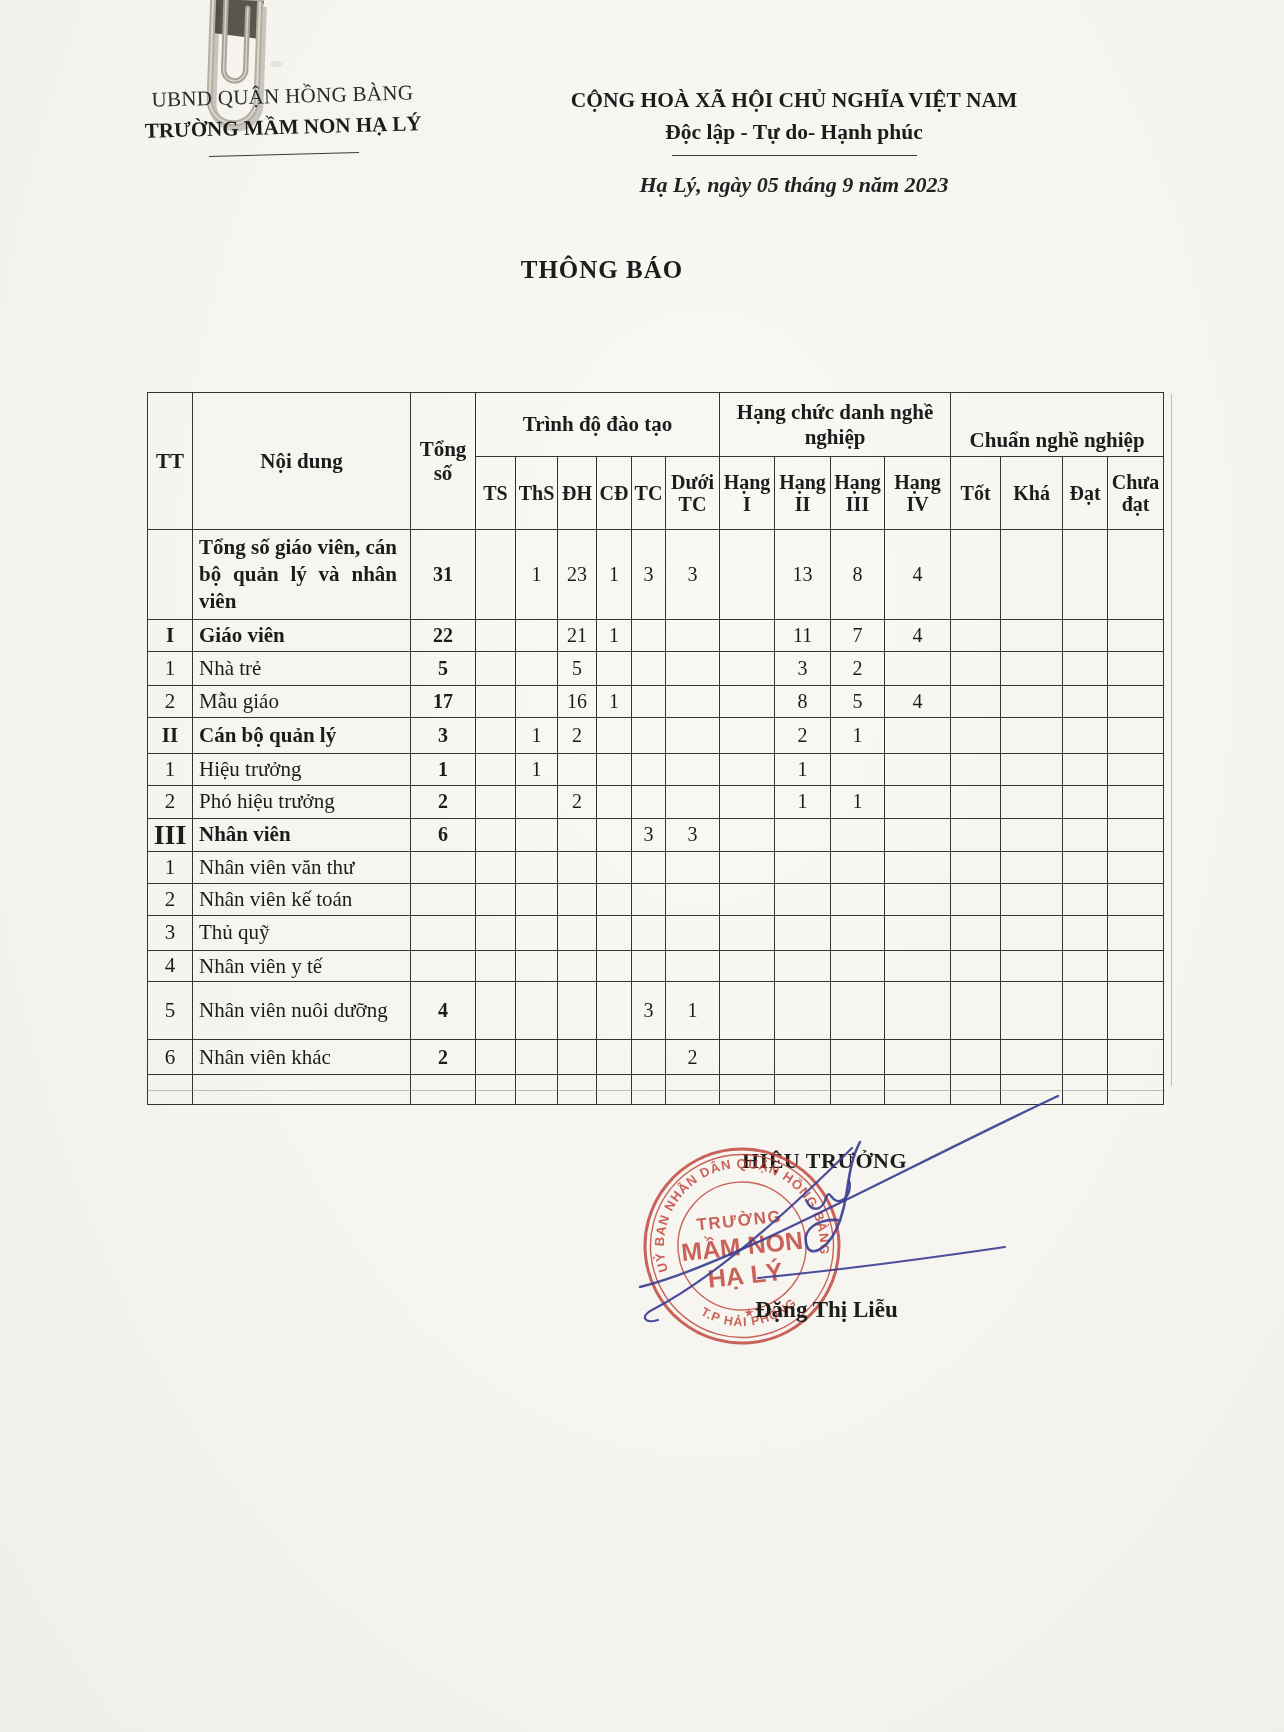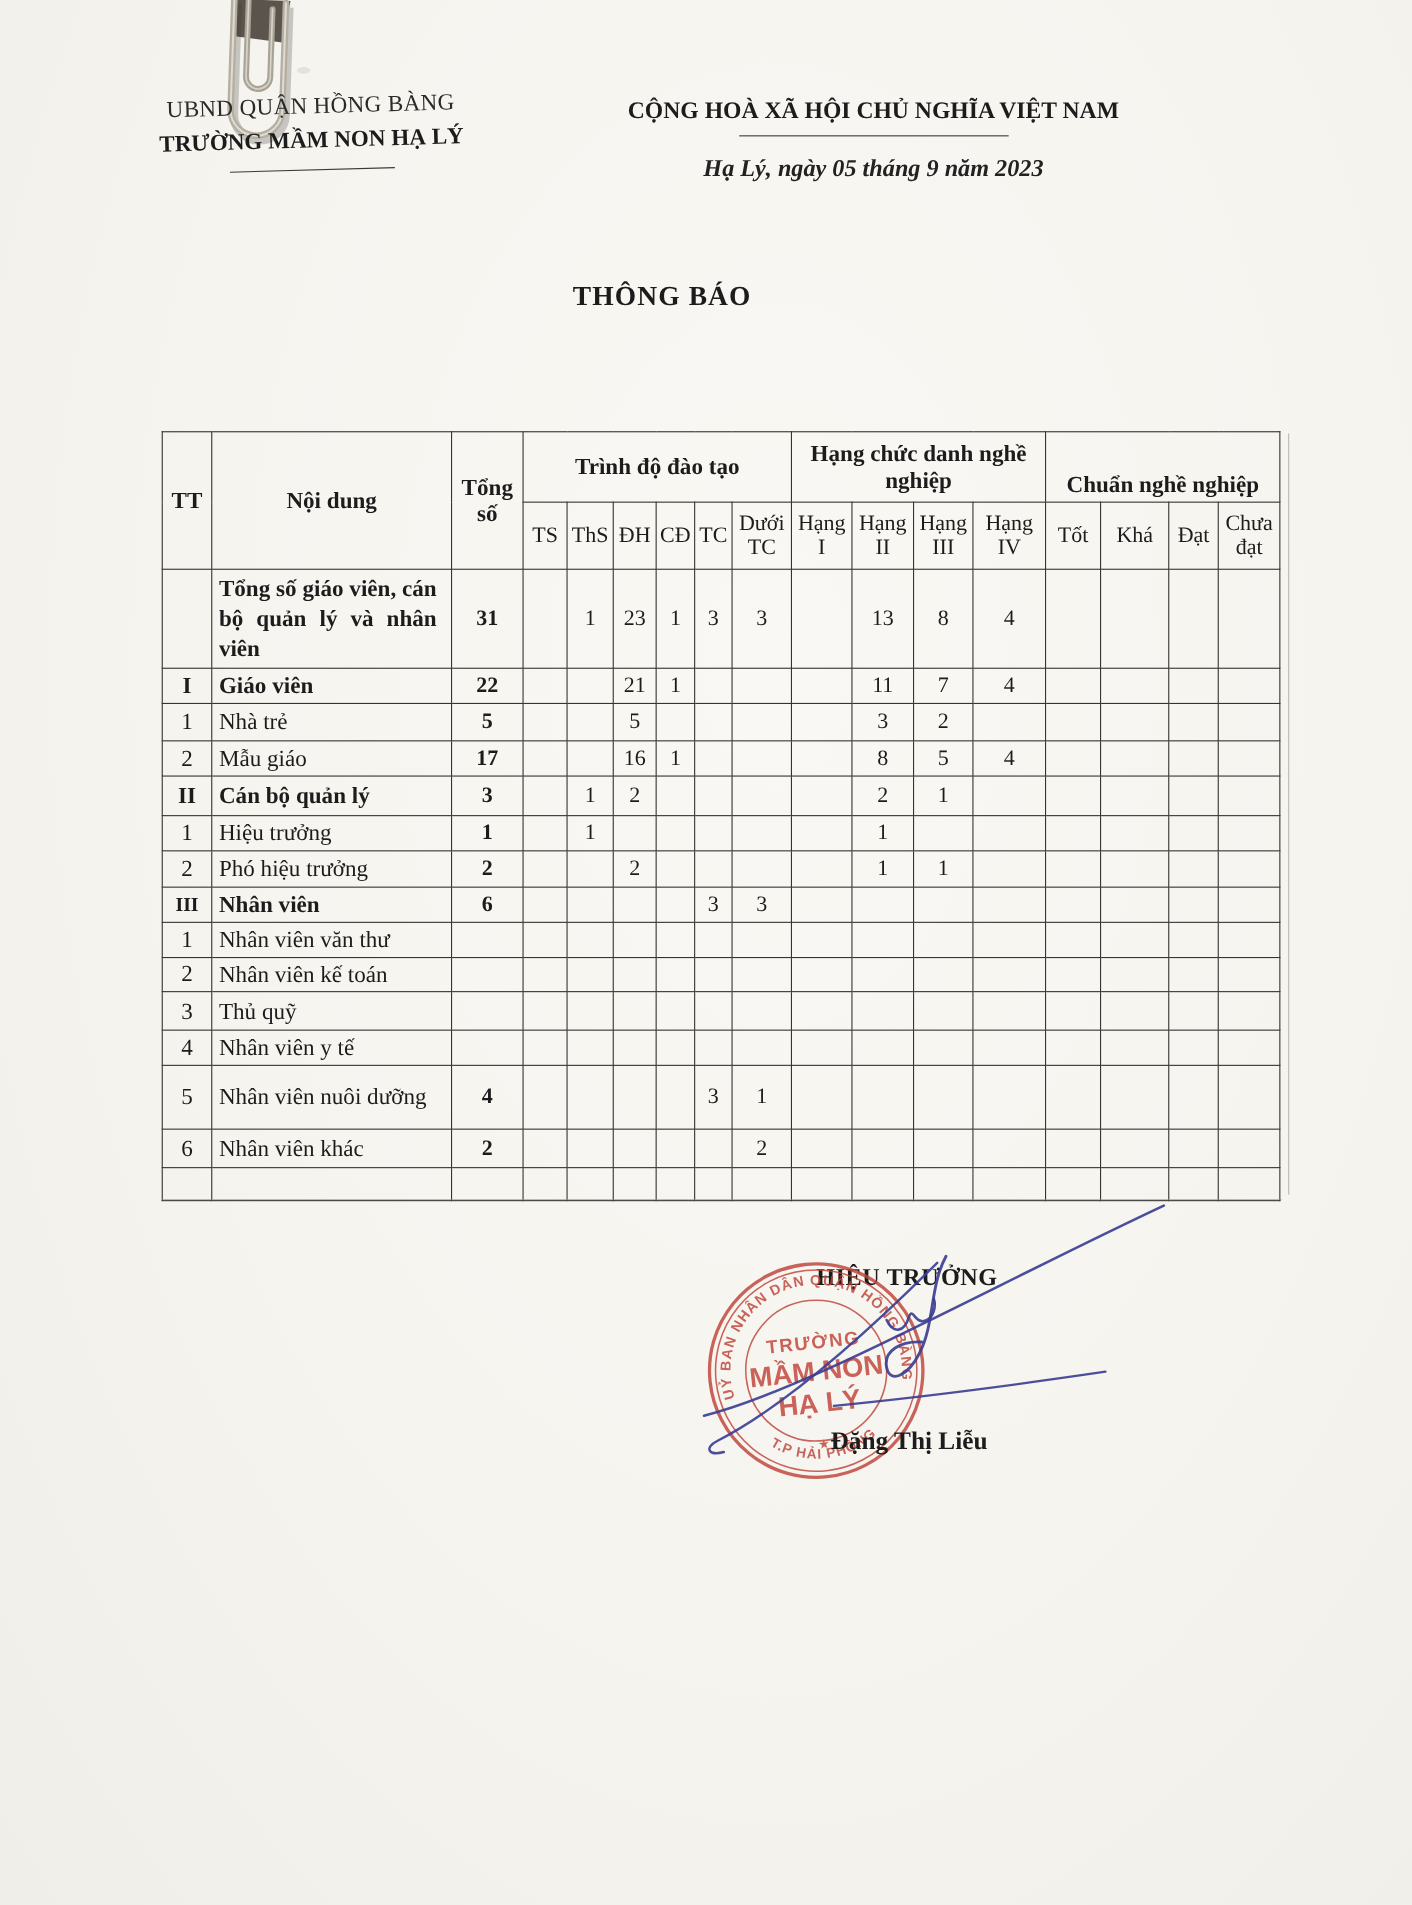--- a/index.html
+++ b/index.html
@@ -36,21 +36,21 @@
 
   
   .tbl-wrap{left:147px;top:392px;}
   table{border-collapse:collapse;table-layout:fixed;width:1016px;background:transparent;}
   td{border:1.5px solid #343434;overflow:hidden;padding:0;}
   thead td{text-align:center;vertical-align:middle;line-height:1.15;}
   tr.h1{height:64px;}
   tr.h1 td{font-weight:bold;font-size:21px;}
   tr.h1 td.low{vertical-align:bottom;padding-bottom:4px;}
   tr.h2{height:61px;}
-  tr.h2 td{font-size:20px;font-weight:normal;line-height:1.1;padding:2px 1px;}
+  tr.h2 td{font-size:20px;font-weight:bold;line-height:1.1;padding:14px 1px;}
   tbody td{vertical-align:middle;}
   tbody td.lbl{text-align:left;padding:2px 6px;font-size:21px;line-height:1.28;}
   tbody td.lbl.just{text-align:justify;padding-right:13px;}
   tbody td.num{text-align:center;font-size:20px;}
   .edge-line{background:#8a8a8a;opacity:.55;}
 
   
   .sig-role{left:742px;top:1148px;font-size:22px;font-weight:bold;letter-spacing:.5px;}
   .sig-name{left:755px;top:1297px;font-size:23px;font-weight:bold;}
   .stamp-svg{left:632px;top:1136px;}
@@ -75,20 +75,21 @@
   </svg>
 
   <div class="abs org-block">
     <div class="l1">UBND QUẬN HỒNG BÀNG</div>
     <div class="l2">TRƯỜNG MẦM NON HẠ LÝ</div>
     <div class="org-rule"></div>
   </div>
 
   <div class="abs nat-block">
     <div class="l1">CỘNG HOÀ XÃ HỘI CHỦ NGHĨA VIỆT NAM</div>
+    <div class="l2">Độc lập - Tự do- Hạnh phúc</div>
     <div class="nat-rule"></div>
     <div class="date-line">Hạ Lý, ngày 05 tháng 9 năm 2023</div>
   </div>
 
   <div class="abs doc-title">THÔNG BÁO</div>
 
   <div class="abs tbl-wrap">
     <table>
       <colgroup>
         <col style="width:45px">
@@ -263,21 +264,21 @@
             <td class="num"></td>
             <td class="num">1</td>
             <td class="num">1</td>
             <td class="num"></td>
             <td class="num"></td>
             <td class="num"></td>
             <td class="num"></td>
             <td class="num"></td>
           </tr>
           <tr style="height: 30px;">
-            <td class="num b" style="font-size: 18px;">III</td>
+            <td class="num b" style="font-size: 28px;">III</td>
             <td class="lbl b">Nhân viên</td>
             <td class="num b">6</td>
             <td class="num"></td>
             <td class="num"></td>
             <td class="num"></td>
             <td class="num"></td>
             <td class="num">3</td>
             <td class="num">3</td>
             <td class="num"></td>
             <td class="num"></td>

